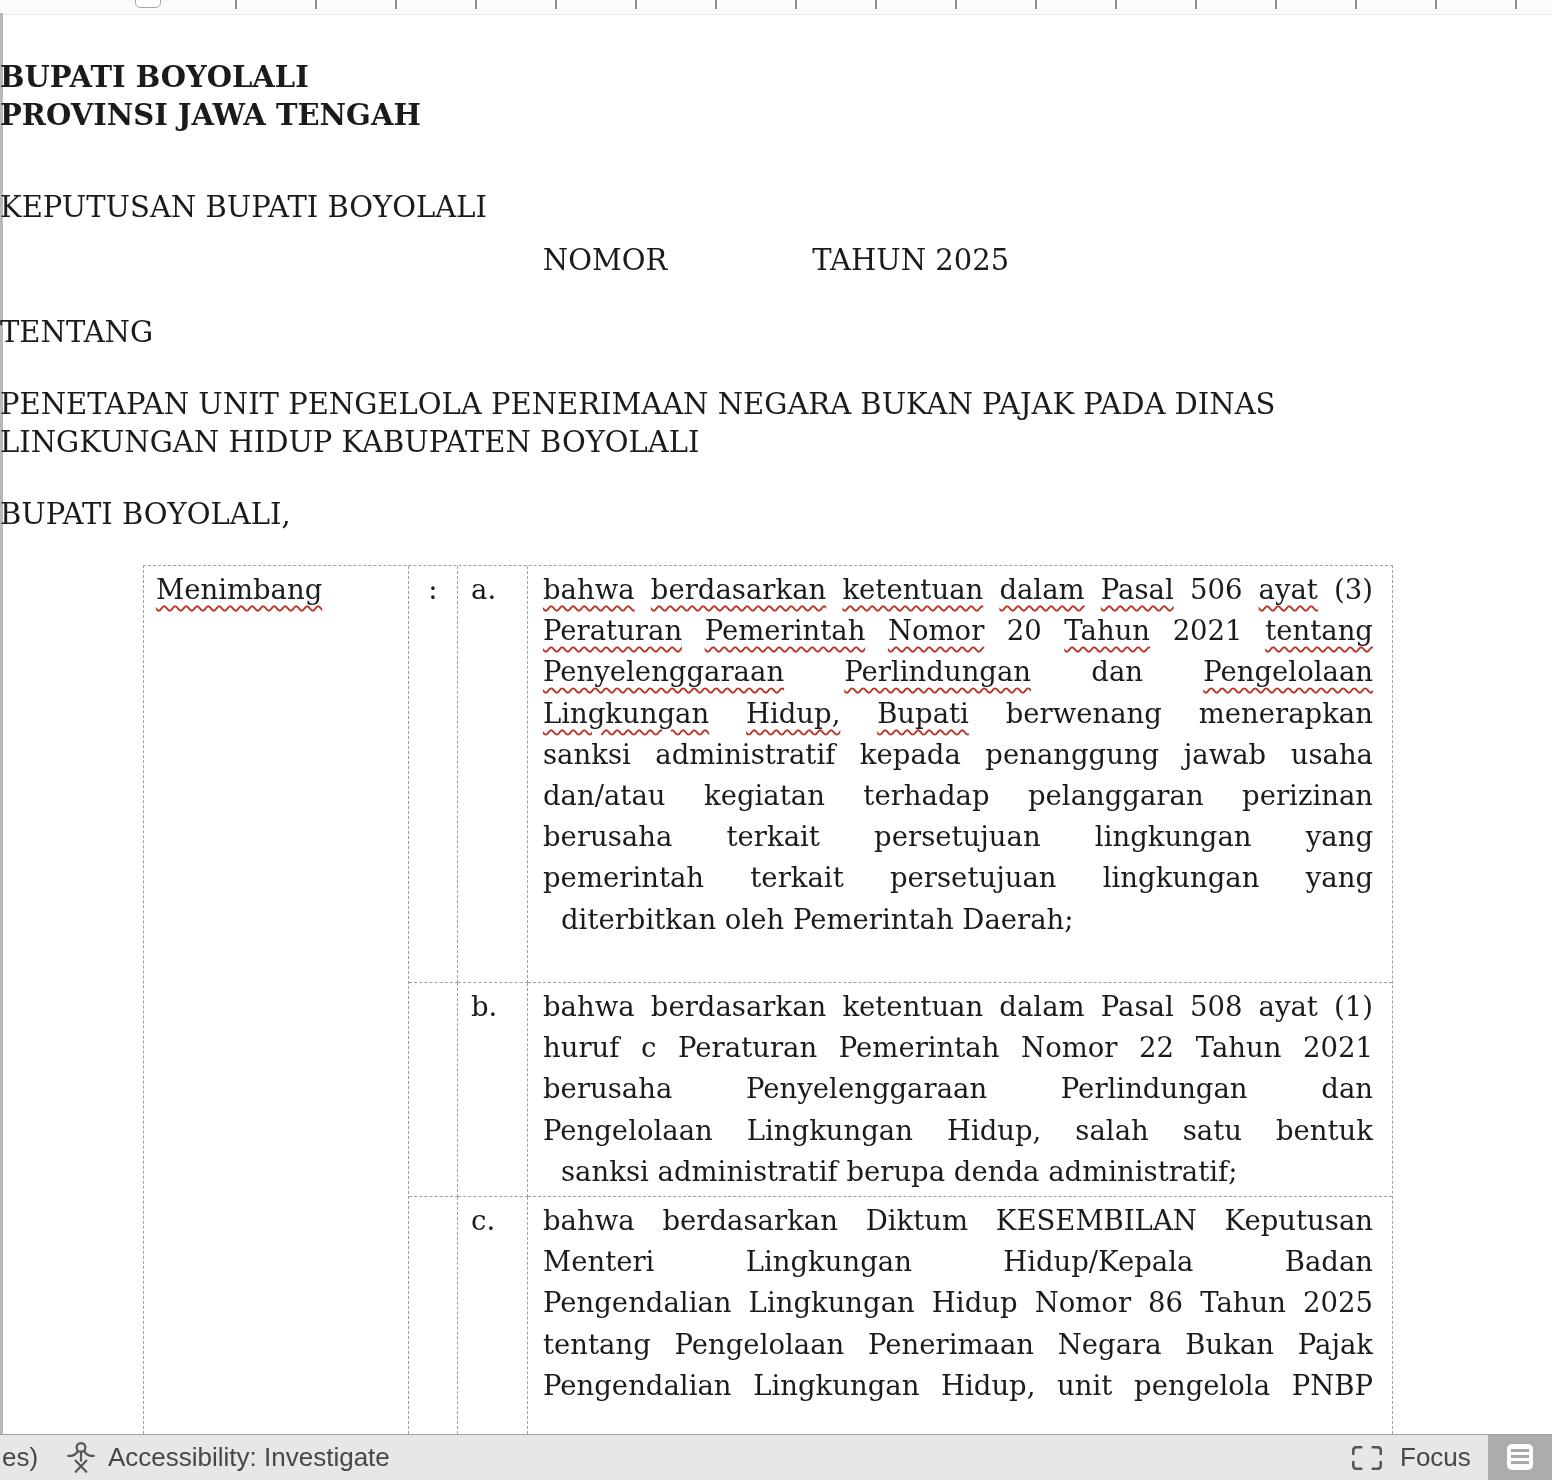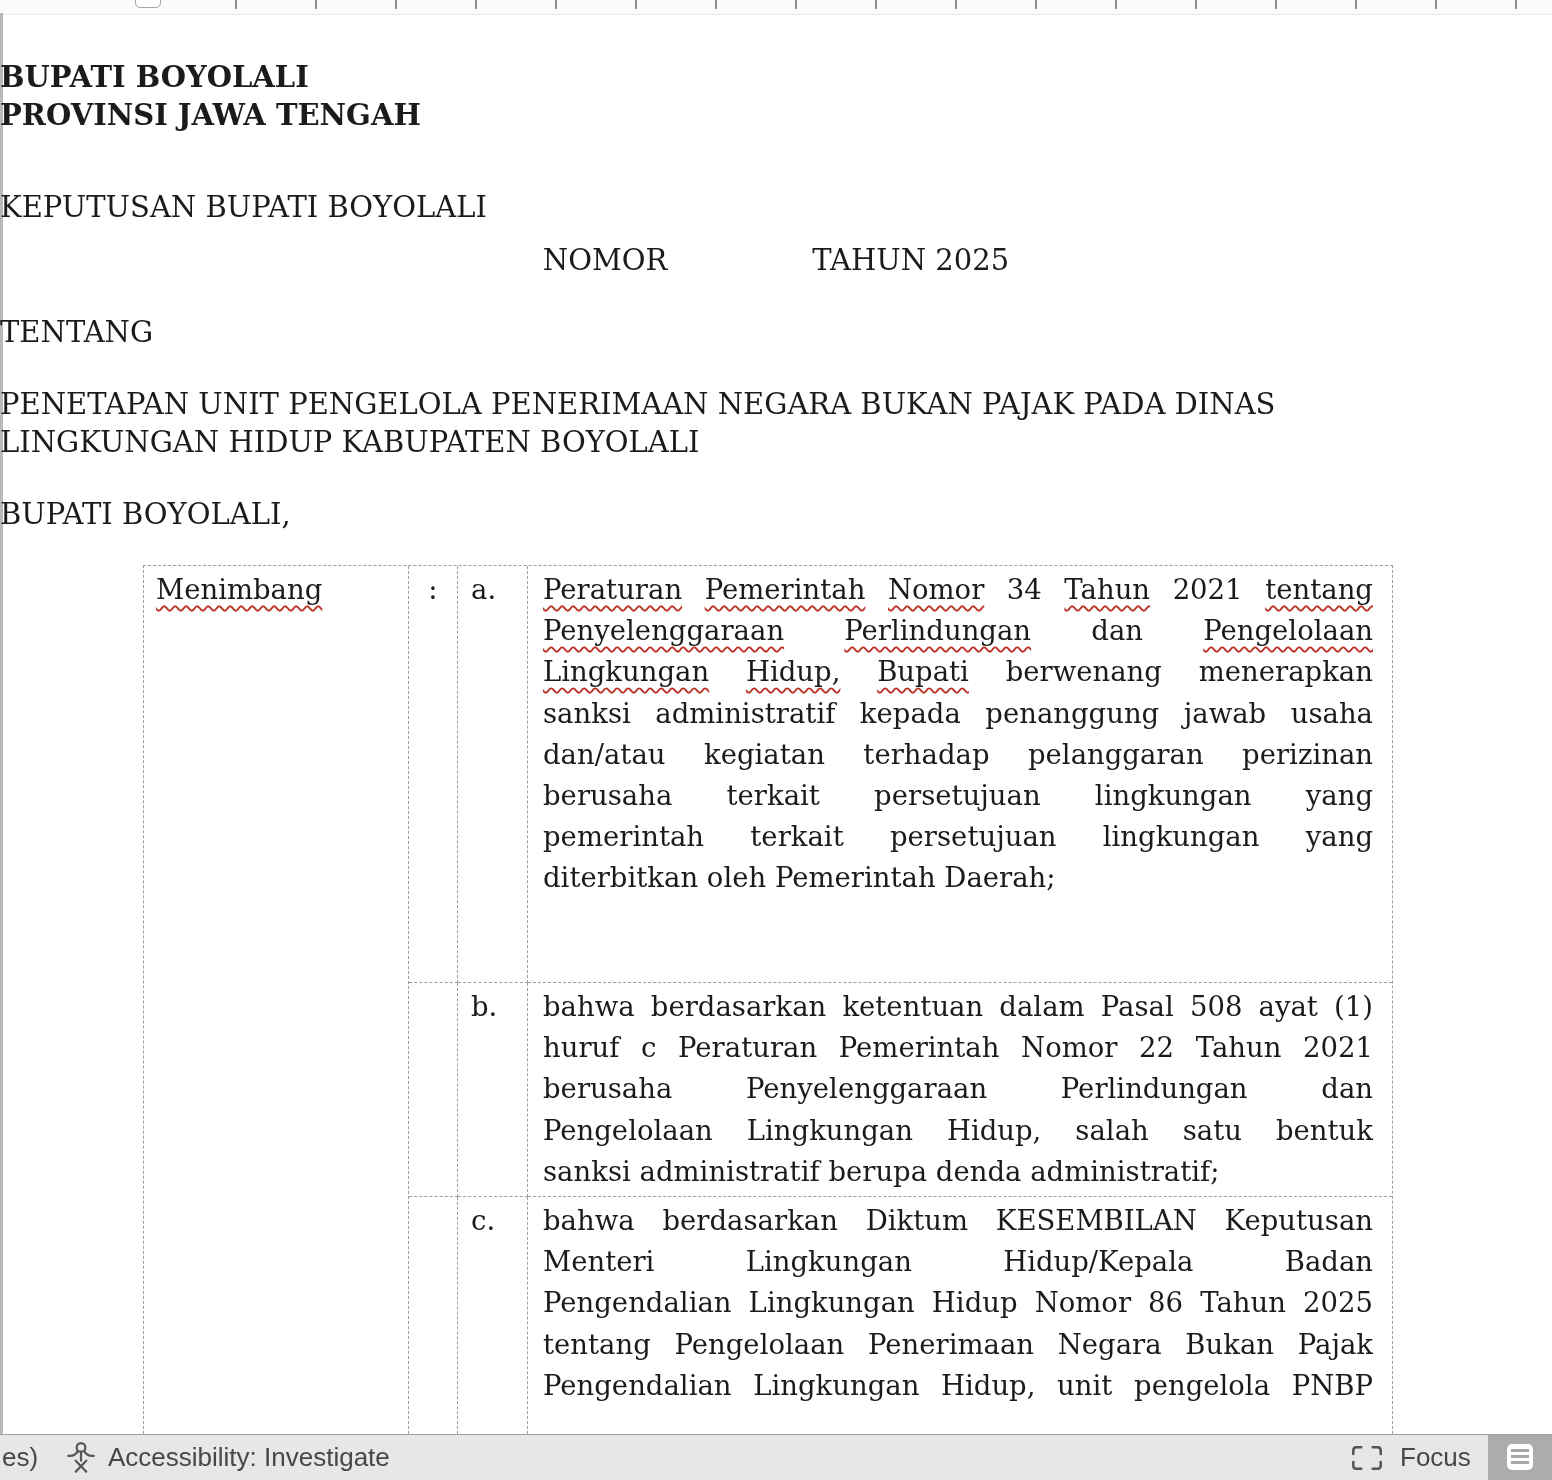--- a/index.html
+++ b/index.html
@@ -47,21 +47,21 @@
     font-size:27.5px;line-height:41.2px;
   }
   .cell{box-sizing:border-box;padding-top:3px;}
   .b-r{border-right:1px dashed #9f9f9f;}
   .b-b{border-bottom:1px dashed #9f9f9f;}
   .label-cell{grid-column:1;grid-row:1/4;padding-left:12px;}
   .colon-cell{text-align:center;}
   .letter-cell{padding-left:13px;}
   .text-cell{padding-left:15px;padding-right:19px;}
   .tline{text-align:justify;text-align-last:justify;}
-  .tline.flush{text-align-last:left;}
+  .tline.flush{text-align-last:left;margin-left:18px;}
   .sq{
     text-decoration-line:underline;
     text-decoration-style:wavy;
     text-decoration-color:#bb3326;
     text-decoration-thickness:2px;
     text-underline-offset:6px;
   }
   
   .status-bar{
     position:absolute;left:0;top:1434px;width:1552px;height:64px;
@@ -123,21 +123,22 @@
   <div class="ctable">
     <div class="cell label-cell b-r">
       <span class="sq">Menimbang</span>
     </div>
 
     <div class="cell colon-cell b-r b-b" style="grid-column:2;grid-row:1">
       <span>:</span>
     </div>
     <div class="cell letter-cell b-r b-b" style="grid-column:3;grid-row:1">a.</div>
     <div class="cell text-cell b-b" style="grid-column:4;grid-row:1">
-        <div class="tline"><span class="sq">Peraturan</span> <span class="sq">Pemerintah</span> <span class="sq">Nomor</span> <span>34</span> <span class="sq">Tahun</span> <span>2021</span> <span class="sq">tentang</span></div>
+        <div class="tline"><span class="sq">bahwa</span> <span class="sq">berdasarkan</span> <span class="sq">ketentuan</span> <span class="sq">dalam</span> <span class="sq">Pasal</span> <span>506</span> <span class="sq">ayat</span> <span>(3)</span></div>
+        <div class="tline"><span class="sq">Peraturan</span> <span class="sq">Pemerintah</span> <span class="sq">Nomor</span> <span>20</span> <span class="sq">Tahun</span> <span>2021</span> <span class="sq">tentang</span></div>
         <div class="tline"><span class="sq">Penyelenggaraan</span> <span class="sq">Perlindungan</span> <span>dan</span> <span class="sq">Pengelolaan</span></div>
         <div class="tline"><span class="sq">Lingkungan</span> <span class="sq">Hidup,</span> <span class="sq">Bupati</span> <span>berwenang</span> <span>menerapkan</span></div>
         <div class="tline">sanksi administratif kepada penanggung jawab usaha</div>
         <div class="tline">dan/atau kegiatan terhadap pelanggaran perizinan</div>
         <div class="tline">berusaha terkait persetujuan lingkungan yang</div>
         <div class="tline">pemerintah terkait persetujuan lingkungan yang</div>
         <div class="tline flush">diterbitkan oleh Pemerintah Daerah;</div>
       </div>
 
     <div class="cell colon-cell b-r b-b" style="grid-column:2;grid-row:2"></div>

